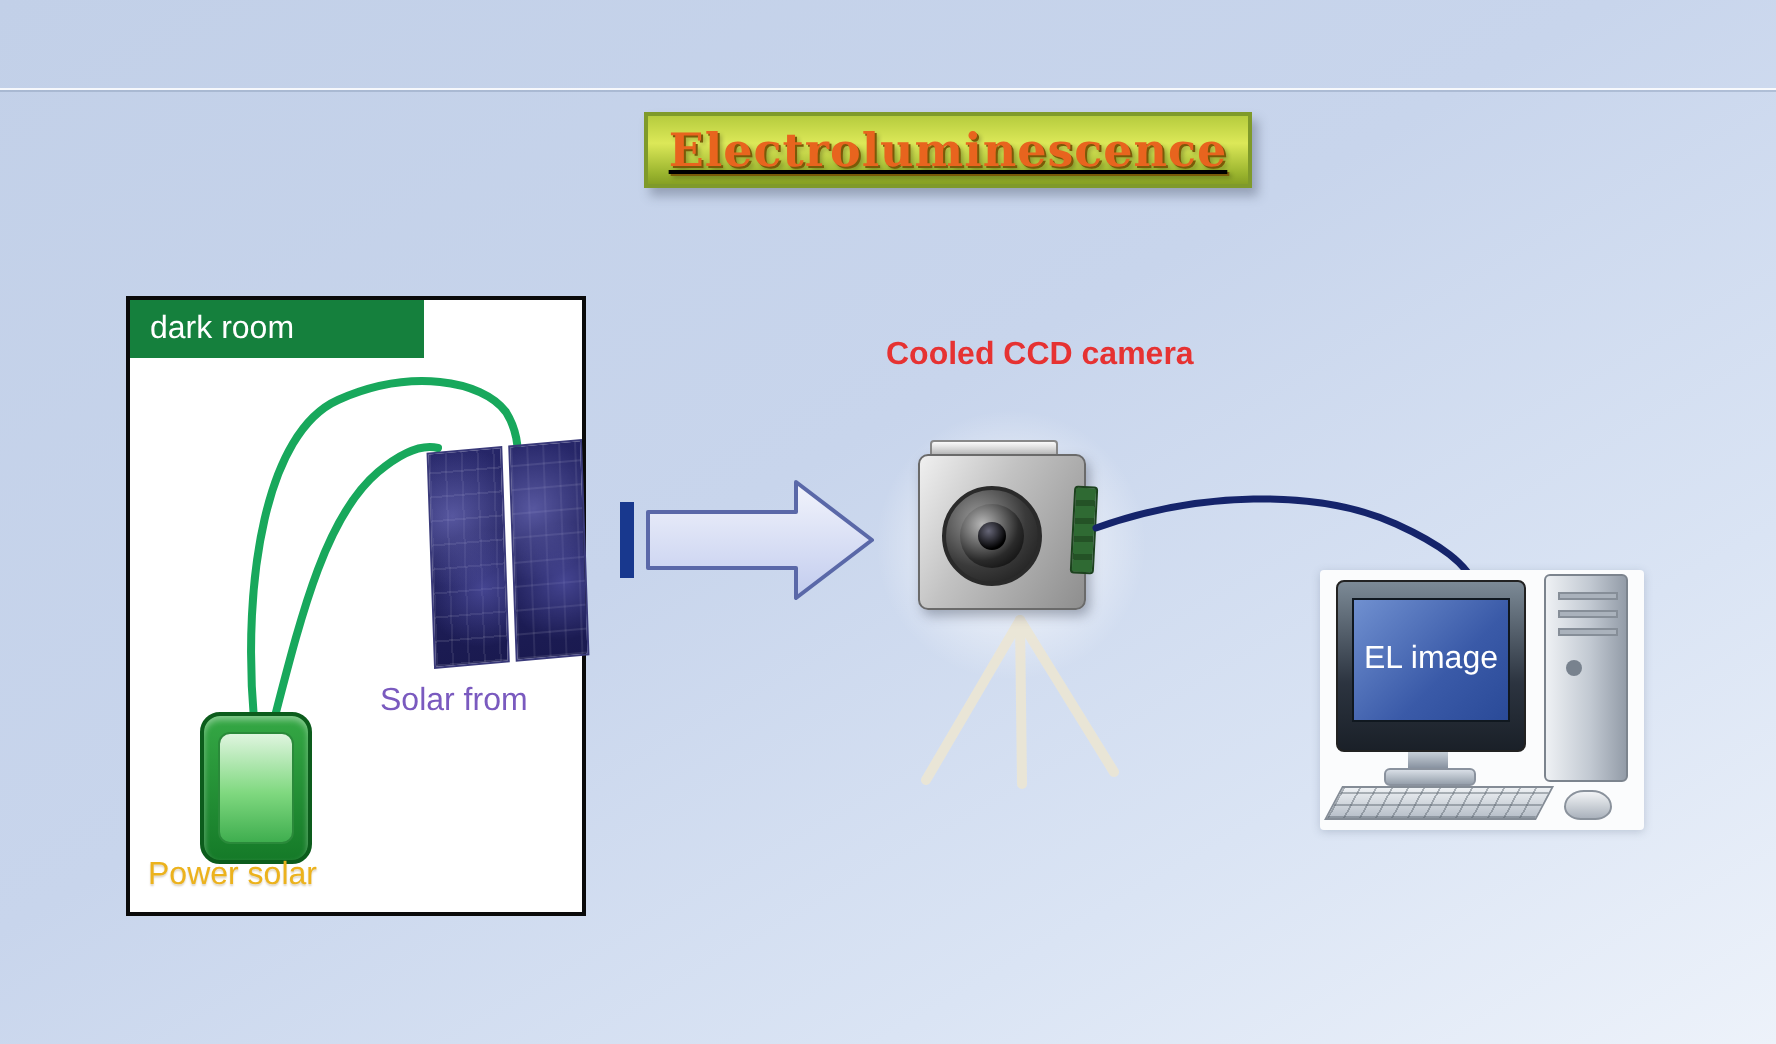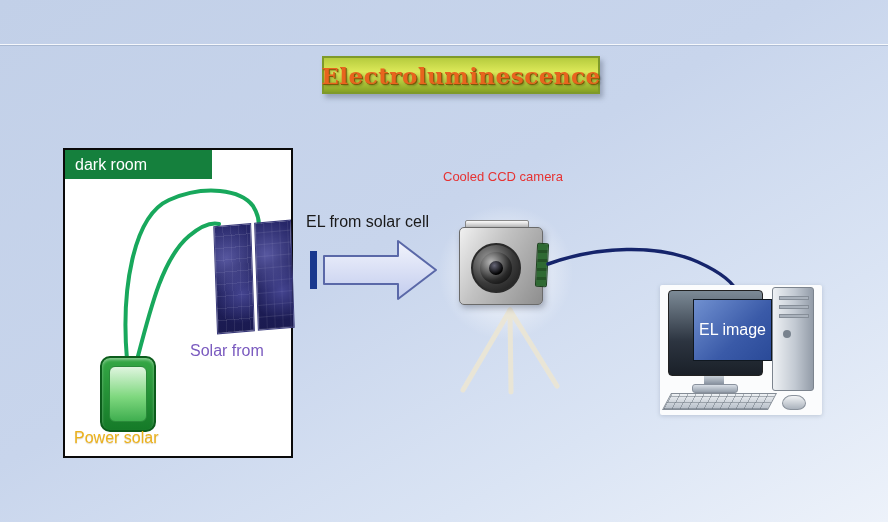--- a/index.html
+++ b/index.html
@@ -7,25 +7,25 @@
   .slide {
     position:relative; width:888px; height:522px; overflow:hidden;
     background:linear-gradient(150deg,#c2d0e8 0%,#c8d5ec 45%,#dae4f4 75%,#edf2fa 100%);
   }
   .abs { position:absolute; }
 
   .top-line { top:44px; left:0; width:100%; height:1px;
     background:rgba(255,255,255,0.85); box-shadow:0 1px 0 rgba(120,140,170,0.35); }
 
   
-  .title-banner { left:322px; top:56px; width:278px; height:38px;
+  .title-banner { left:322px; top:56px; width:304px; height:38px;
     border:2px solid #7f9a2a;
     background:linear-gradient(#b6cc3e,#dce858 40%,#9ab42e 85%,#86a024);
     box-shadow:3px 4px 5px rgba(60,70,90,0.35);
-    display:flex; align-items:center; justify-content:center; }
+    display:flex; align-items:center; justify-content:center;text-decoration:underline; }
   .title-text { font-family:"DejaVu Serif", serif; font-weight:bold; font-size:23px;
     color:#e8641e; letter-spacing:0.5px;
     text-shadow:1px 1px 0 #7a5a08, 2px 2px 2px rgba(0,0,0,0.25); }
 
   
   .dark-room { left:63px; top:148px; width:230px; height:310px;
     background:#fff; border:2px solid #0a0a0a; }
   .dark-room-label { position:absolute; left:0; top:0; width:147px; height:29px;
     background:#15803d; color:#fff; font-size:16px; line-height:29px; padding-left:10px; }
   .wires-svg { position:absolute; left:0; top:0; width:226px; height:306px; }
@@ -49,21 +49,21 @@
     border-radius:6px; background:linear-gradient(#dff5df,#7fd87f 55%,#3fae4f);
     border:1px solid #2a8a3a; }
   .power-label { position:absolute; left:9px; top:279px; color:#ecb21c; font-size:16px;
     text-shadow:0 1px 1px rgba(120,80,0,0.25); white-space:nowrap; }
 
   
   .el-arrow-label { left:306px; top:213px; font-size:16px; color:#1a1a1a; }
   .arrow-svg { left:306px; top:238px; width:134px; height:64px; }
 
   
-  .camera-label { left:443px; top:169px; color:#e63232; font-size:13px; font-weight:400; }
+  .camera-label { left:443px; top:169px; color:#e63232; font-size:16px; font-weight:700; }
   .cam-glow { left:438px; top:205px; width:135px; height:135px; border-radius:50%;
     background:radial-gradient(closest-side, rgba(255,255,255,0.95), rgba(255,255,255,0)); }
   .tripod-svg { left:445px; top:302px; width:135px; height:95px; }
   .cam-body { left:459px; top:227px; width:84px; height:78px;
     background:linear-gradient(120deg,#f0f0f0,#c2c2c2 40%,#8e8e8e);
     border:1px solid #6a6a6a; border-radius:5px; box-shadow:2px 3px 6px rgba(40,50,70,0.35); }
   .cam-top { left:465px; top:220px; width:64px; height:10px;
     background:linear-gradient(#fafafa,#aaa); border:1px solid #888; border-radius:2px; }
   .cam-lens-outer { left:471px; top:243px; width:50px; height:50px; border-radius:50%;
     background:radial-gradient(circle at 35% 32%, #9a9a9a, #3a3a3a 55%, #161616);
@@ -79,21 +79,21 @@
   .cable-svg { left:540px; top:238px; width:205px; height:62px; }
 
   
   .computer-panel { left:660px; top:285px; width:162px; height:130;
     height:130px; background:#fbfcfd; border-radius:2px; box-shadow:0 1px 4px rgba(80,95,120,0.25); }
   .monitor { position:absolute; left:8px; top:5px; width:95px; height:86px;
     background:linear-gradient(#7c8a96,#2c3440 60%,#1a2028);
     border:1px solid #222; border-radius:4px; padding:8px 7px 14px; }
   .screen { width:100%; height:100%;
     background:linear-gradient(135deg,#7090d0,#3a5aa8 60%,#2a4a98);
-    border:1px solid #101820; display:flex; align-items:center; justify-content:center;margin-left:17px; }
+    border:1px solid #101820; display:flex; align-items:center; justify-content:center; }
   .screen-label { color:#fff; font-size:16px; white-space:nowrap; }
   .monitor-neck { position:absolute; left:44px; top:91px; width:20px; height:8px;
     background:linear-gradient(#c8d0d8,#8892a0); }
   .monitor-base { position:absolute; left:32px; top:99px; width:46px; height:9px;
     background:linear-gradient(#d8dee6,#96a0ac); border:1px solid #8a929e; border-radius:3px; }
   .tower { position:absolute; left:112px; top:2px; width:42px; height:104px;
     background:linear-gradient(90deg,#eef1f4,#c2c9d2 55%,#939ca8);
     border:1px solid #7c848e; border-radius:3px; }
   .tower-slot { position:absolute; left:6px; width:30px; height:4px;
     background:#aab2bc; border:1px solid #868e98; }
@@ -134,21 +134,20 @@
 
     <div class="power-supply">
       <div class="power-supply-inner"></div>
     </div>
 
     <div class="dark-room-label">dark room</div>
     <div class="solar-label">Solar from</div>
     <div class="power-label">Power solar</div>
   </div>
 
-  <div class="abs el-arrow-label">EL from solar cell</div>
 
   <svg class="abs arrow-svg" viewBox="0 0 134 64">
     <defs>
       <linearGradient id="agrad" x1="0" y1="0" x2="0" y2="1">
         <stop offset="0" stop-color="#f2f4fc"></stop>
         <stop offset="1" stop-color="#c2ccee"></stop>
       </linearGradient>
     </defs>
     <rect x="4" y="13" width="7" height="38" fill="#18388e"></rect>
     <polygon points="18,18 92,18 92,3 130,32 92,61 92,46 18,46" fill="url(#agrad)" stroke="#5a68a8" stroke-width="2" stroke-linejoin="round"></polygon>

